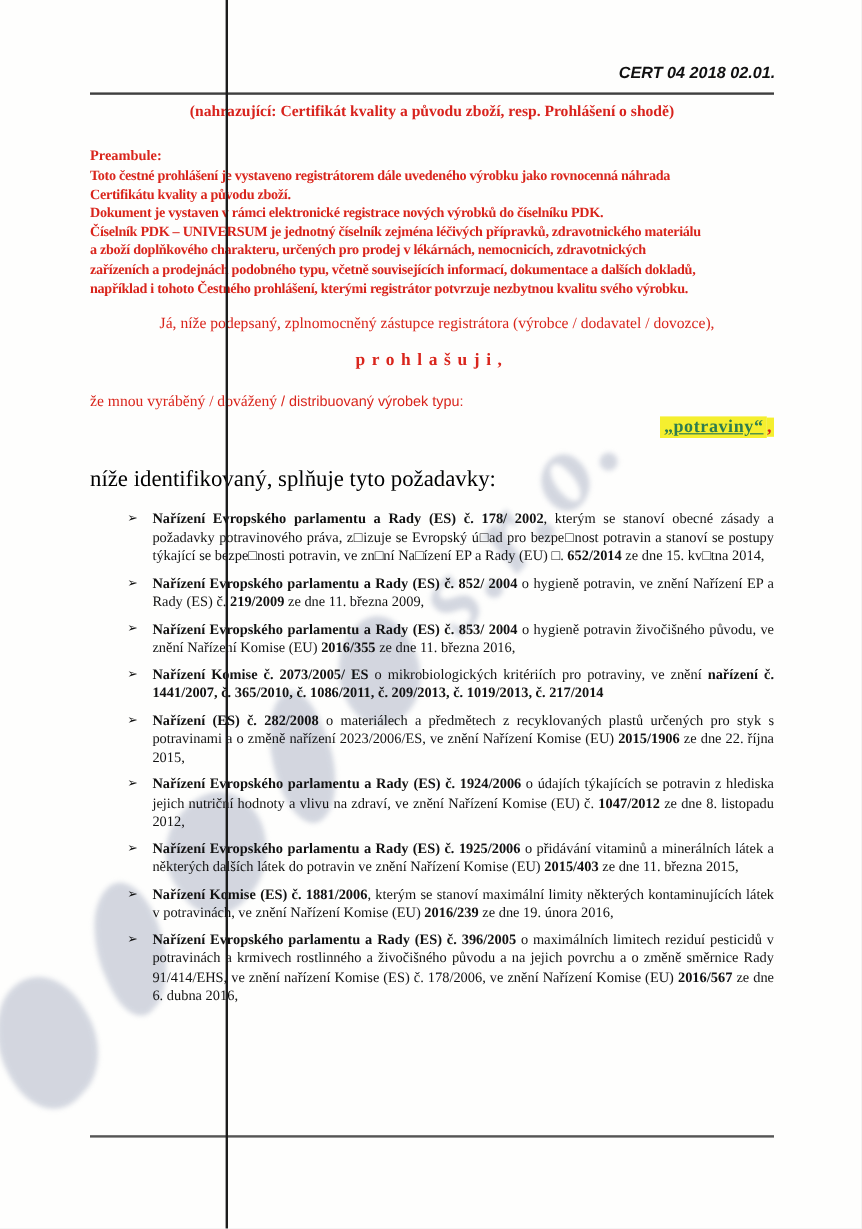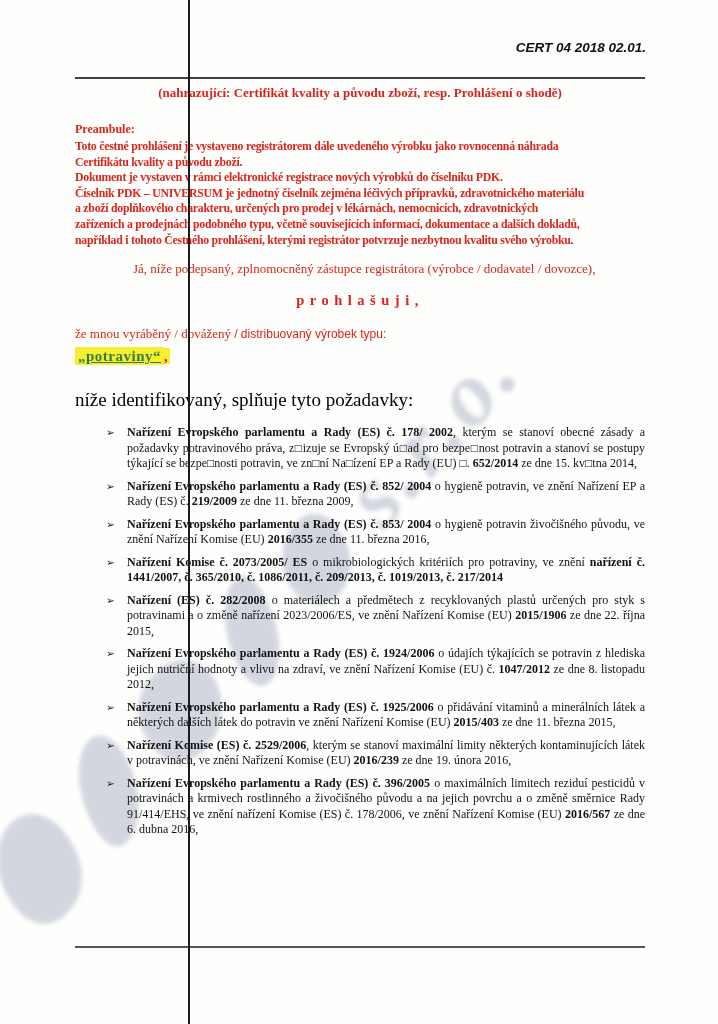--- a/index.html
+++ b/index.html
@@ -19,42 +19,42 @@
     opacity:.5; filter:blur(2px); z-index:1; pointer-events:none;
   }
   .wm-blob { background:#a9b0c3; flex:none; }
   .wm-b1 { width:86px; height:102px; border-radius:48% 60% 42% 55%; transform:skewX(-18deg); }
   .wm-b2 { width:64px; height:96px;  border-radius:55% 45% 58% 40%; transform:skewX(-22deg); }
   .wm-b3 { width:92px; height:88px;  border-radius:42% 58% 50% 52%; transform:skewX(-15deg); }
   .wm-b4 { width:58px; height:94px;  border-radius:60% 40% 55% 45%; transform:skewX(-24deg); }
   .wm-b5 { width:74px; height:80px;  border-radius:50% 50% 45% 58%; transform:skewX(-18deg); }
   .wm-text { color:#a9b0c3; font:bold italic 92px "Liberation Serif", serif; letter-spacing:5px; white-space:nowrap; }
 
-  .cert { position:absolute; top:40px; right:72px; z-index:3;
+  .cert { position:absolute; top:53px; right:72px; z-index:3;
           font-family:"Liberation Sans", sans-serif; font-style:italic; font-weight:600;
           font-size:13.5px; color:#101010; }
   .rule { position:absolute; left:75px; width:570px; background:#3f3f3f; z-index:3; }
   .rule-top { top:77px; height:2px; }
   .rule-bottom { top:946px; height:1.5px; background:#555; }
 
   .content { position:absolute; top:84px; left:75px; width:570px; z-index:2; }
   .title { margin:7px 0 0; text-align:center; font-size:22px; font-weight:bold; color:#d8231d; letter-spacing:.3px; }
   .subtitle { margin-top:1px; text-align:center; font-size:13px; font-weight:bold; color:#d8231d; }
 
   .pre-head { margin-top:21px; font-size:12px; font-weight:bold; color:#d9251c; }
   .pre-body { margin-top:2px; }
   .pre-body .pre-line { font-size:11.8px; font-weight:bold; line-height:15.6px;
                         letter-spacing:-.25px; white-space:nowrap; color:#d9251c; }
 
   .decl-intro { margin:13px 0 0; text-indent:58px; font-size:13px; color:#d9251c; }
   .decl-verb  { margin-top:15px; text-align:center; font-size:14.5px; font-weight:bold;
                 letter-spacing:.38em; color:#d9251c; }
   .prod-intro { margin:17px 0 0; font-size:13px; color:#d9251c; }
   .prod-intro .sans-small { font-family:"Liberation Sans", sans-serif; font-size:12px; }
-  .prod-line  { margin-top:5px; text-align:left; }
+  .prod-line  { margin-top:5px; text-align:right; }
   .prod-value { background:#f5ef2f; color:#2f7d4f; font-weight:bold; font-size:15px;
                 text-decoration:underline; padding:1px 3px; letter-spacing:.5px; }
   .prod-comma { color:#d9251c; font-weight:bold; font-size:15px; background:#f5ef2f; padding-right:2px; }
 
   .req-intro { margin:24px 0 14px; font-size:19px; color:#000000; }
   .req-list  { margin-top:10px; }
   .req-item  { display:flex; margin-bottom:7px; }
   .req-bullet{ flex:none; width:21px; margin-left:31px; padding-top:1px;
                font-family:"DejaVu Sans", sans-serif; font-size:10.5px; color:#111; }
   .req-text  { flex:1; font-size:12px; line-height:15.5px; text-align:justify; color:#121212; }
@@ -128,21 +128,21 @@
         <div class="req-item">
           <span class="req-bullet">➢</span>
           <div class="req-text"><span class="b">Nařízení Evropského parlamentu a Rady (ES) č. 1924/2006</span><span>  o údajích týkajících se potravin z hlediska jejich nutriční hodnoty a vlivu na zdraví, ve znění Nařízení Komise (EU) č. </span><span class="b">1047/2012</span><span> ze dne 8. listopadu 2012,</span></div>
         </div>
         <div class="req-item">
           <span class="req-bullet">➢</span>
           <div class="req-text"><span class="b">Nařízení Evropského parlamentu a Rady (ES) č. 1925/2006</span><span>  o přidávání vitaminů a minerálních látek a některých dalších látek do potravin ve znění Nařízení Komise (EU) </span><span class="b">2015/403</span><span> ze dne 11. března 2015,</span></div>
         </div>
         <div class="req-item">
           <span class="req-bullet">➢</span>
-          <div class="req-text"><span class="b">Nařízení Komise (ES) č. 2529/2006</span><span>, kterým se stanoví maximální limity některých kontaminujících látek v potravinách, ve znění Nařízení Komise (EU) </span><span class="b">2016/239</span><span> ze dne 19. února 2016,</span></div>
+          <div class="req-text"><span class="b">Nařízení Komise (ES) č. 1881/2006</span><span>, kterým se stanoví maximální limity některých kontaminujících látek v potravinách, ve znění Nařízení Komise (EU) </span><span class="b">2016/239</span><span> ze dne 19. února 2016,</span></div>
         </div>
         <div class="req-item">
           <span class="req-bullet">➢</span>
           <div class="req-text"><span class="b">Nařízení Evropského parlamentu a Rady (ES) č. 396/2005</span><span> o maximálních limitech reziduí pesticidů v potravinách a krmivech rostlinného a živočišného původu a na jejich povrchu a o změně směrnice Rady 91/414/EHS, ve znění nařízení Komise (ES) č. 178/2006, ve znění Nařízení Komise (EU) </span><span class="b">2016/567</span><span> ze dne 6. dubna 2016,</span></div>
         </div>
       </div>
   </div>
 
   <div class="rule rule-bottom"></div>
 

